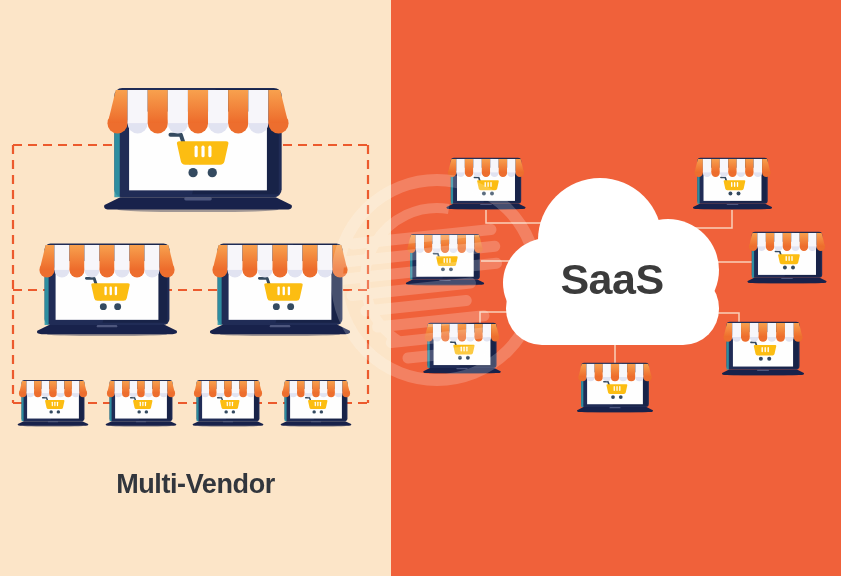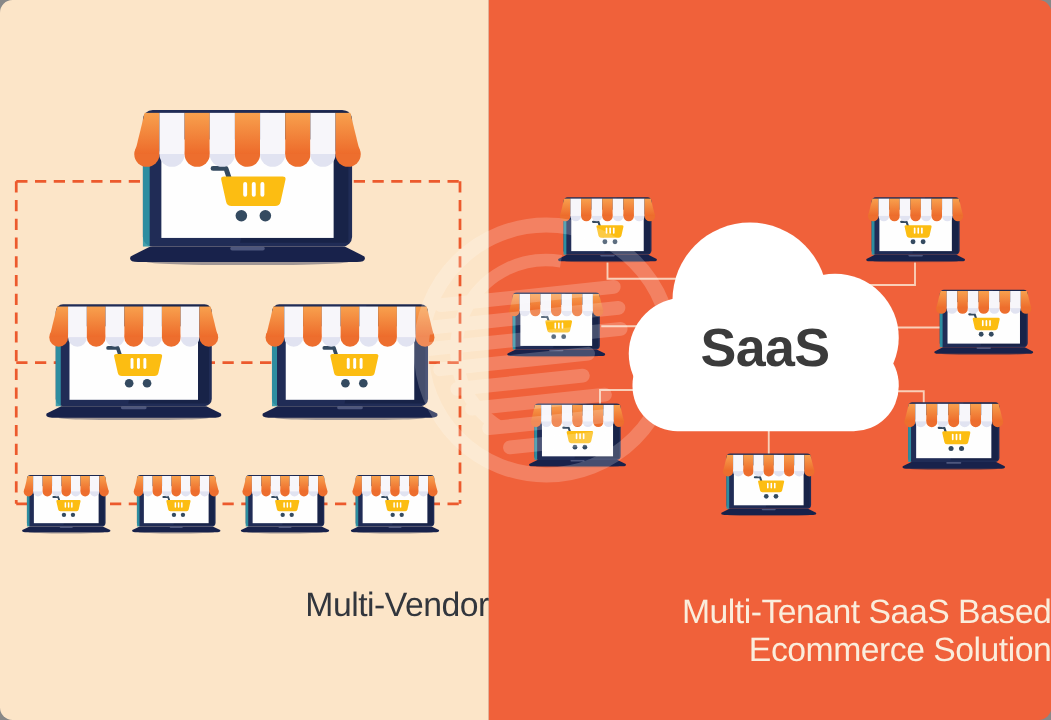--- a/index.html
+++ b/index.html
@@ -1,27 +1,26 @@
 <!DOCTYPE html>
 <html><head>
 <meta charset="utf-8">
 <style>
   html,body{margin:0;padding:0;background:#888;}
   #stage{
     position:relative;width:841px;height:576px;overflow:hidden;
     font-family:"Liberation Sans",sans-serif;
-    border-radius:10px;
   }
   .panel{position:absolute;top:0;height:576px;}
   #panel-left{left:0;width:391px;background:#fce5c8;}
   #panel-right{left:391px;width:450px;background:#f0613a;}
   svg.layer{position:absolute;left:0;top:0;width:841px;height:576px;pointer-events:none;}
   .shop{position:absolute;}
   .title{
-    position:absolute;text-align:right;font-weight:normal;
+    position:absolute;text-align:center;font-weight:bold;
     font-size:27px;line-height:31px;letter-spacing:-0.4px;
   }
   #left-title{left:0;top:469px;width:391px;color:#32363d;}
   #right-title{left:391px;top:474px;width:450px;color:#faeddc;}
   #saas-label{
     position:absolute;left:512px;top:251px;width:200px;height:56px;
     text-align:center;font-weight:bold;font-size:43px;line-height:56px;
     color:#3b3b3b;letter-spacing:-0.5px;
   }
 </style>
@@ -173,18 +172,14 @@
         <rect x="368" y="315" width="118" height="11" rx="5.5"></rect>
         <rect x="380" y="332" width="104" height="11" rx="5.5"></rect>
         <rect x="395" y="349" width="85" height="11" rx="5.5"></rect>
       </g>
     </g>
   </svg>
 
   <div class="title" id="left-title">
     <div>Multi-Vendor</div>
   </div>
-  <div class="title" id="right-title">
-    <div>Multi-Tenant SaaS Based</div>
-    <div>Ecommerce Solution</div>
-  </div>
 
 </div>
 
 </body></html>

